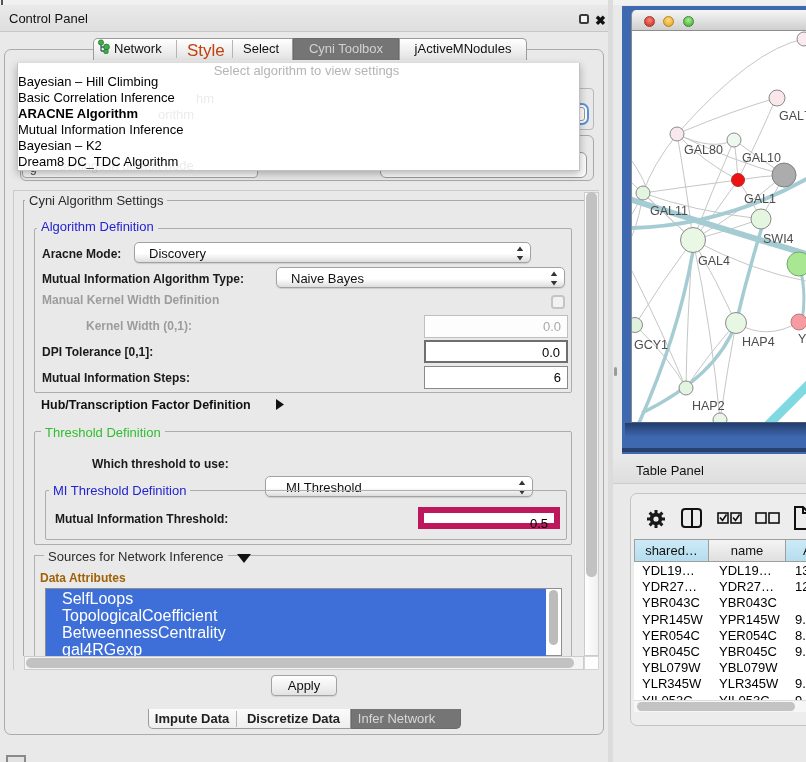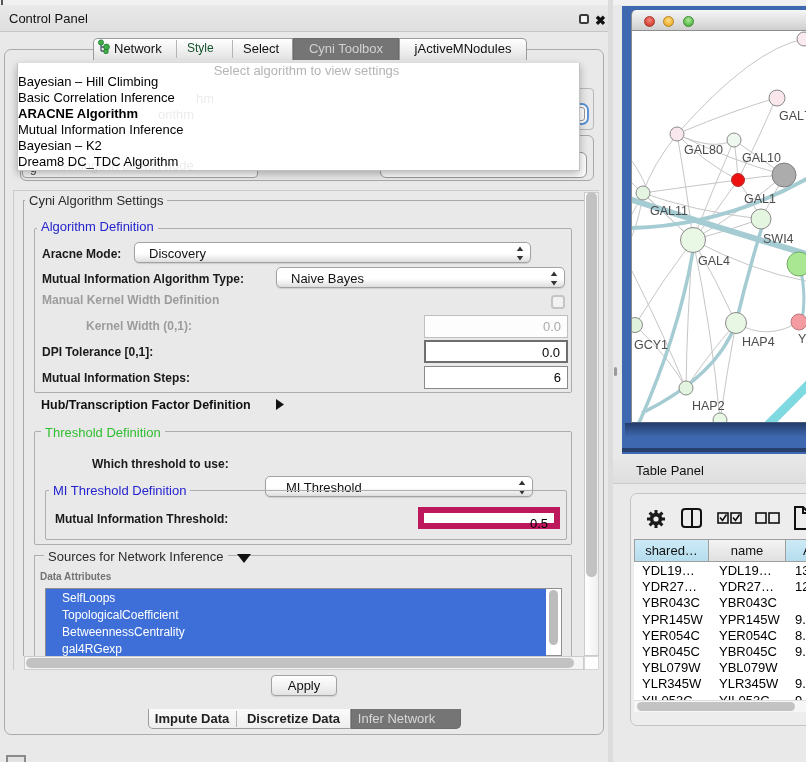--- a/index.html
+++ b/index.html
@@ -44,21 +44,21 @@
   <div class="abs" style="left:232px;top:40px;width:1px;height:18px;background:#b5b5b5;"></div>
   <div class="abs" style="left:293px;top:38px;width:106px;height:22px;background:#757575;border:1px solid #6b6b6b;border-bottom:none;"></div>
   <div class="abs" style="left:399px;top:38px;width:128px;height:22px;background:linear-gradient(#ffffff,#f2f2f2 45%,#e2e2e2);border:1px solid #9b9b9b;border-bottom:none;border-radius:0 5px 0 0;"></div>
   <svg class="abs" style="left:97px;top:39px;" width="14" height="15" viewBox="0 0 14 15">
     <path d="M4 4 L4 12 M4 8 L8 8 M4 12 L8 12" stroke="#4a5a6a" stroke-width="1.3" fill="none"></path>
     <circle cx="4" cy="3.5" r="2.6" fill="#3fae4a" stroke="#1d7a28" stroke-width="0.8"></circle>
     <circle cx="9.5" cy="8" r="2.9" fill="#3fae4a" stroke="#1d7a28" stroke-width="0.8"></circle>
     <circle cx="9" cy="12.5" r="2.3" fill="#3fae4a" stroke="#1d7a28" stroke-width="0.8"></circle>
   </svg>
   <div class="abs" style="left:114px;top:41px;font-size:13px;color:#111;">Network</div>
-  <div class="abs" style="left:187px;top:41px;font-size:12px;color:#14532d;">Style</div>
+  <div class="abs" style="left:187px;top:41px;font-size:17px;color:#c2410c;">Style</div>
   <div class="abs" style="left:243px;top:41px;font-size:13px;color:#111;">Select</div>
   <div class="abs" style="left:293px;top:41px;width:106px;text-align:center;font-size:13px;color:#d2d2d2;">Cyni Toolbox</div>
   <div class="abs" style="left:399px;top:41px;width:128px;text-align:center;font-size:13px;color:#111;">jActiveMNodules</div>
 </div>
 
 <div class="abs" style="left:380px;top:88px;width:214px;height:42px;border:1px solid #b8b8b8;border-radius:4px;"></div>
 <div class="abs" style="left:20px;top:135px;width:574px;height:46px;border:1px solid #a8a8a8;border-radius:6px;"></div>
 <div class="abs" style="left:380px;top:152px;width:207px;height:26px;border:1px solid #9a9a9a;border-radius:6px;background:#fdfdfd;"></div>
 <div class="abs" style="left:558px;top:103px;width:31px;height:22px;border:2.5px solid #5b93d8;border-radius:7px;background:#fff;"></div>
 <div class="abs" style="left:562px;top:107px;width:23px;height:14px;border:1px solid #999;border-radius:3px;background:#fff;"></div>
@@ -137,25 +137,25 @@
 <div class="grp" style="left:45px;top:490px;width:522px;height:50px;"></div>
 <div class="grplbl" style="left:49px;top:483px;color:#2323cf;">MI Threshold Definition</div>
 <div class="lbl abs" style="left:55px;top:512px;">Mutual Information Threshold:</div>
 <div class="field" style="left:418px;top:507px;width:142px;height:22px;border:6px solid #be185d;">0.5</div>
 
 <div class="abs" style="left:34px;top:555px;width:538px;height:101px;border:1px solid #b0b0b0;border-bottom:none;"></div>
 <div class="grplbl" style="left:44px;top:549px;color:#2b2b2b;">Sources for Network Inference</div>
 <svg class="abs" style="left:236px;top:552px;" width="16" height="12" viewBox="0 0 16 12">
     <path d="M1 2 L15 2 L8 11 Z" fill="#111"></path>
   </svg>
-<div class="abs" style="left:40px;top:571px;font-size:10px;font-weight:bold;color:#737373;">Data Attributes</div>
+<div class="abs" style="left:40px;top:571px;font-size:12px;font-weight:bold;color:#a16207;">Data Attributes</div>
 
 <div class="abs" style="left:45px;top:588px;width:517px;height:68px;border:1px solid #8e8e8e;background:#fff;"></div>
 <div class="abs" style="left:46px;top:589px;width:500px;height:67px;background:#3e6fd8;overflow:hidden;">
-  <div style="font-size:12px;color:#fff;line-height:17px;padding:1px 10px 0 16px;">SelfLoops<br>TopologicalCoefficient<br>BetweennessCentrality<br>gal4RGexp</div>
+  <div style="font-size:16px;color:#fff;line-height:17px;padding:1px 10px 0 16px;">SelfLoops<br>TopologicalCoefficient<br>BetweennessCentrality<br>gal4RGexp</div>
 </div>
 <div class="abs" style="left:549px;top:590px;width:9px;height:55px;background:#bcbcbc;border-radius:4.5px;"></div>
 
 <div class="abs" style="left:584px;top:192px;width:15px;height:464px;background:linear-gradient(90deg,#ffffff,#f0f0f0);border:1px solid #cccccc;"></div>
 <div class="abs" style="left:586px;top:192px;width:11px;height:385px;background:#c2c2c2;border-radius:5.5px;"></div>
 <div class="abs" style="left:24px;top:656px;width:560px;height:14px;background:#f4f4f4;border:1px solid #cccccc;"></div>
 <div class="abs" style="left:26px;top:658px;width:548px;height:10px;background:#c2c2c2;border-radius:5px;"></div>
 <div class="abs" style="left:584px;top:656px;width:15px;height:14px;background:#fdfdfd;border:1px solid #d5d5d5;"></div>
 
 <div class="abs" style="left:271px;top:675px;width:66px;height:21px;border:1px solid #a2a2a2;border-radius:4px;background:linear-gradient(#fefefe,#f2f2f2 50%,#e3e3e3);text-align:center;font-size:13px;color:#111;padding-top:2px;box-shadow:0 1px 1px rgba(0,0,0,0.1);">Apply</div>

